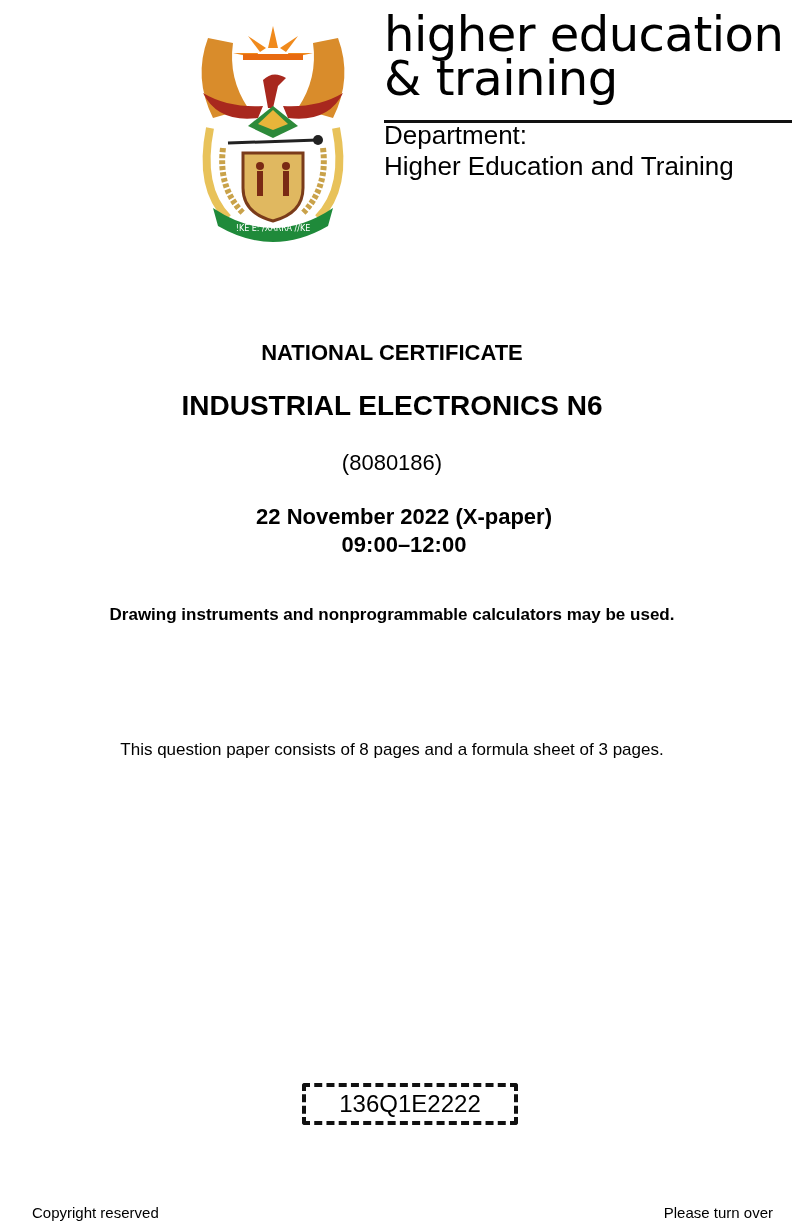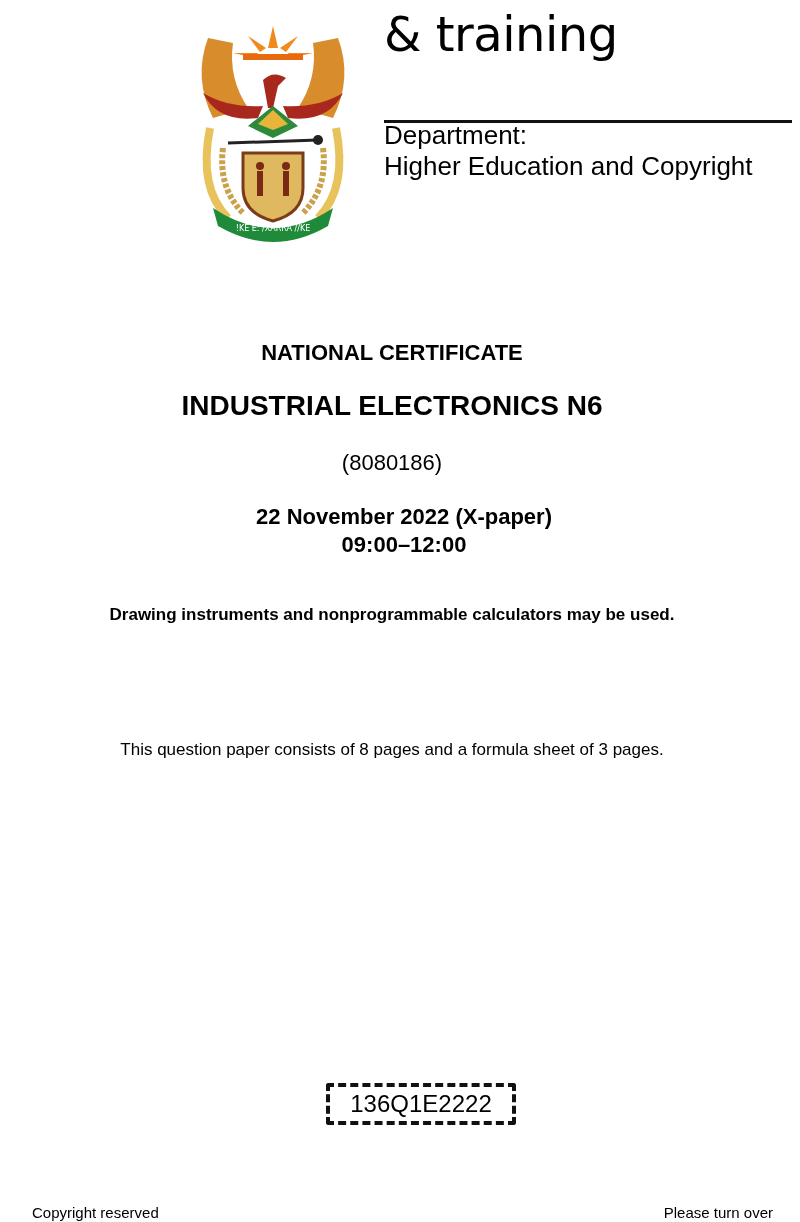--- a/index.html
+++ b/index.html
@@ -12,24 +12,24 @@
   .brand-rule { left: 384px; top: 120px; width: 408px; height: 3px; background: #111; }
   .dept { left: 384px; top: 120px; font-size: 26px; line-height: 31px; }
   .dept .bold { font-weight: bold; }
   .center { left: 0; width: 784px; text-align: center; }
   .nc { top: 340px; font-size: 22px; font-weight: bold; }
   .subject { top: 390px; font-size: 28px; font-weight: bold; }
   .code { top: 450px; font-size: 22px; }
   .date { top: 503px; font-size: 22px; font-weight: bold; line-height: 28px; padding-left: 12px; }
   .instr { top: 605px; font-size: 17px; font-weight: bold; }
   .pages { top: 740px; font-size: 17px; font-weight: normal; }
-  .paper-code { left: 302px; top: 1083px; width: 190px; height: 42px;
+  .paper-code { left: 302px; top: 1083px; width: 216px; height: 42px;
                 border: 4px dashed #111; border-radius: 3px;
                 display: flex; align-items: center; justify-content: center;
-                font-size: 24px; box-sizing: border-box; margin-left: 24px; }
+                font-size: 24px; box-sizing: border-box; }
   .footer-left { left: 0; top: 1204px; font-size: 15px; margin-left: 32px; }
   .footer-right { right: 27px; top: 1204px; font-size: 15px; }
 </style>
 </head>
 <body>
 
 <div class="abs crest">
   <svg width="170" height="225" viewBox="0 0 170 225">
 
     <g fill="#f08a1c">
@@ -67,26 +67,27 @@
       <circle cx="98" cy="148" r="4"></circle>
       <rect x="95" y="153" width="6" height="25"></rect>
     </g>
 
     <path d="M25,190 Q85,230 145,190 L140,208 Q85,240 30,208 Z" fill="#1f8a3a"></path>
     <text x="85" y="213" font-size="8" fill="#fff" text-anchor="middle" font-family="DejaVu Sans, sans-serif">!KE E: /XARRA //KE</text>
   </svg>
 </div>
 
 <div class="abs brand-title">
+  <div>higher education</div>
   <div>&amp; training</div>
 </div>
 <div class="abs brand-rule"></div>
 <div class="abs dept">
   <div>Department:</div>
-  <div>Higher Education and Copyright</div>
+  <div>Higher Education and Training</div>
 </div>
 
 <div class="abs center nc">NATIONAL CERTIFICATE</div>
 <div class="abs center subject">INDUSTRIAL ELECTRONICS N6</div>
 <div class="abs center code">(8080186)</div>
 <div class="abs center date">
   <div>22 November 2022 (X-paper)</div>
   <div>09:00–12:00</div>
 </div>
 <div class="abs center instr">Drawing instruments and nonprogrammable calculators may be used.</div>

